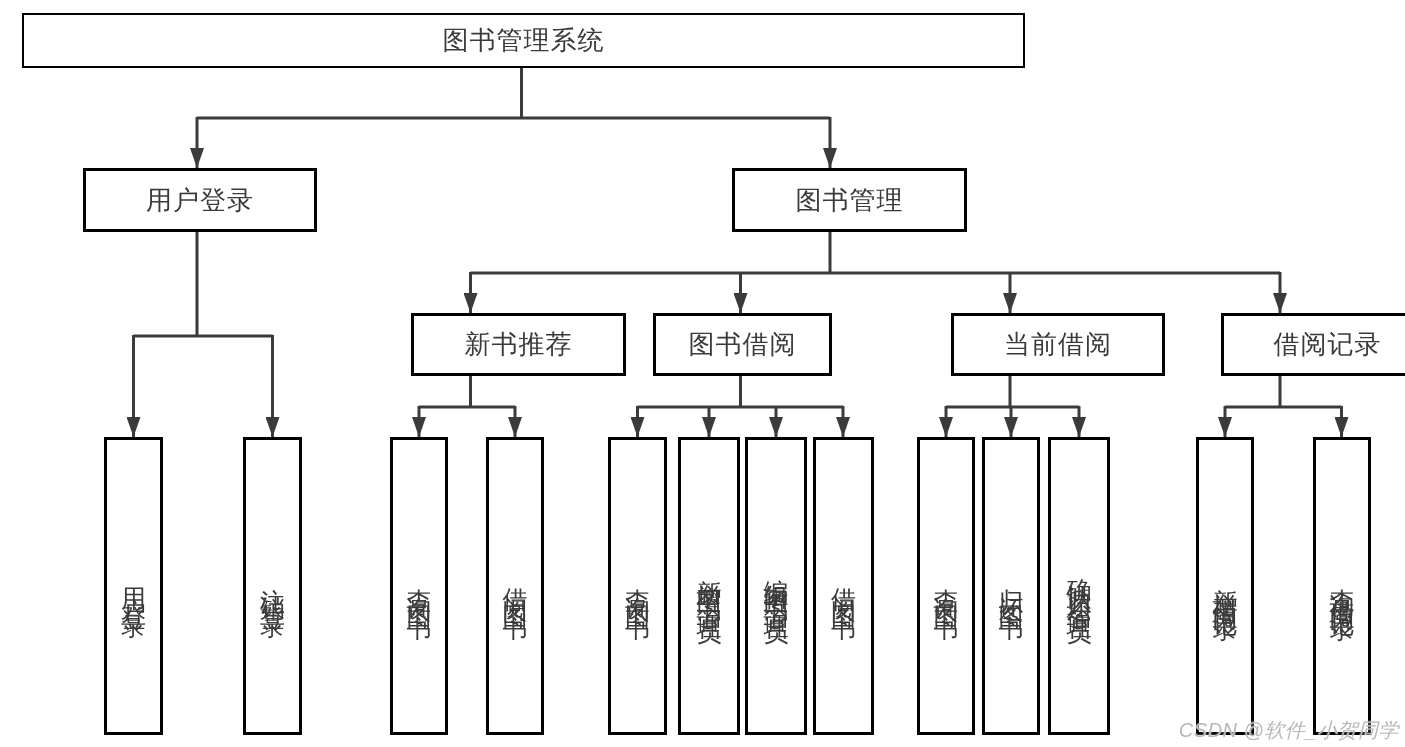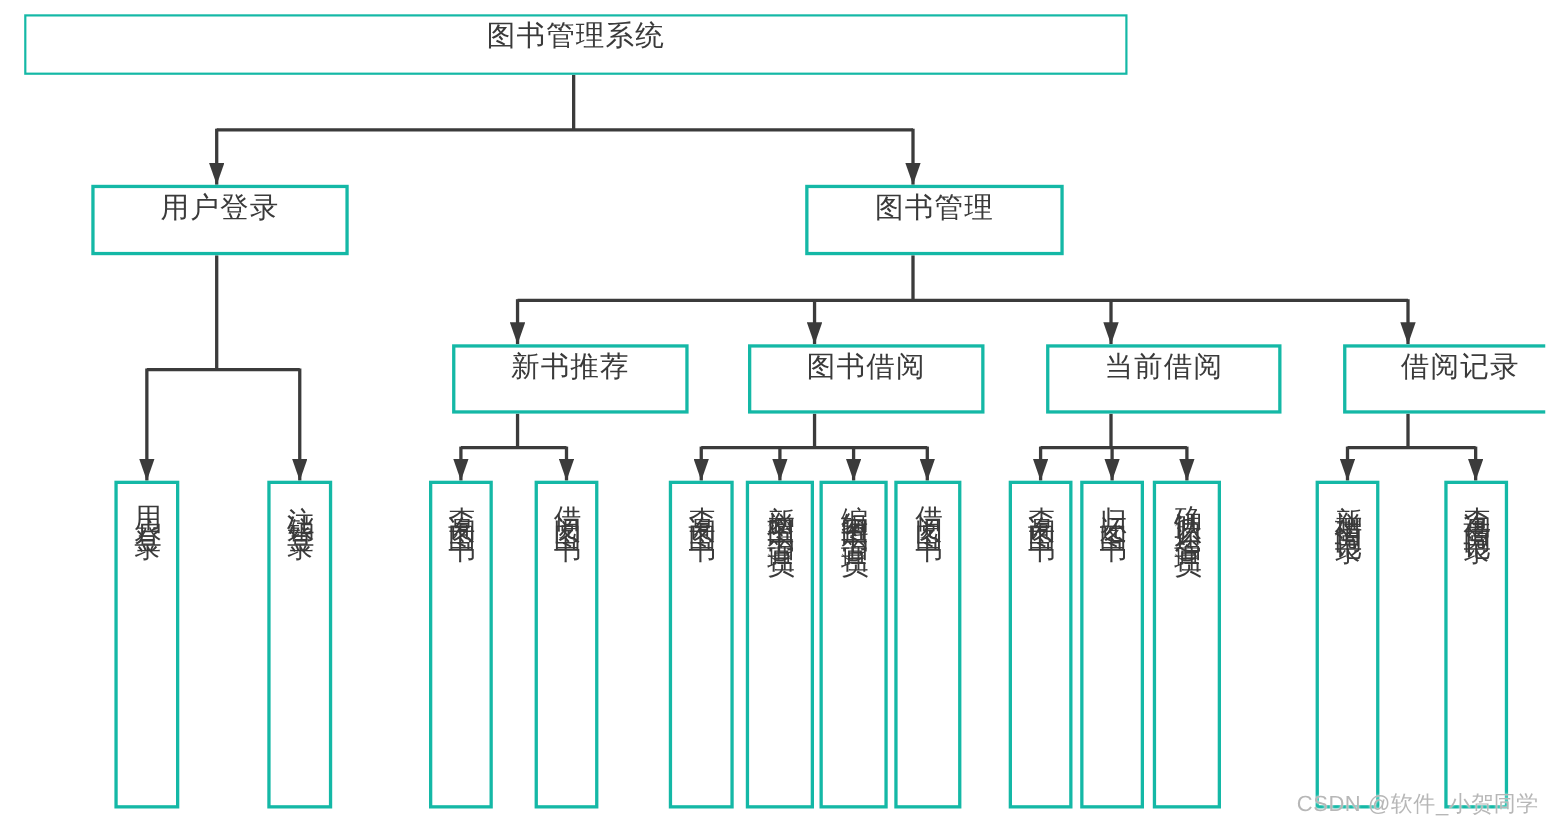--- a/index.html
+++ b/index.html
@@ -2,38 +2,38 @@
 <html><head>
 <meta charset="utf-8">
 <style>
   html,body{margin:0;padding:0;background:#fff;}
   #canvas{
     position:relative;width:1405px;height:747px;background:#fff;overflow:hidden;
     font-family:"Liberation Sans","DejaVu Sans",sans-serif;color:#333;
   }
   #wires{position:absolute;left:0;top:0;z-index:0;}
   .node{
-    position:absolute;box-sizing:border-box;border:3px solid #14b8a6;background:#fff;
-    display:flex;align-items:flex-start;justify-content:center;z-index:1;
+    position:absolute;box-sizing:border-box;border:3px solid #000000;background:#fff;
+    display:flex;align-items:center;justify-content:center;z-index:1;
     font-size:26px;color:#3a3a3a;letter-spacing:1px;white-space:nowrap;
   }
   .root{left:22px;top:13px;width:1003px;height:55px;border-width:2px;}
   .lvl2a{left:83px;top:168px;width:234px;height:64px;}
   .lvl2b{left:732px;top:168px;width:235px;height:64px;}
   .mid{top:313px;height:63px;margin-left:48px;}
   .leaf{top:437px;height:298px;}
   .vtext{
     writing-mode:vertical-rl;text-orientation:mixed;
     font-size:25px;color:#3a3a3a;letter-spacing:6px;line-height:1;
   }
   .v4 .vtext{letter-spacing:9px;}
   .watermark{
     position:absolute;right:6px;bottom:3px;z-index:2;
     font-size:20px;color:#b7b7b7;text-shadow:0 0 2px #ffffff;
-    white-space:nowrap;letter-spacing:0.5px;
+    white-space:nowrap;letter-spacing:0.5px;font-style:italic;
   }
 </style>
 </head>
 <body>
 
 <div id="canvas">
 
   <svg id="wires" width="1405" height="747" viewBox="0 0 1405 747">
     <defs>
       <marker id="arw" markerUnits="userSpaceOnUse" markerWidth="20" markerHeight="14" viewBox="0 -7 20 14" refX="20" refY="0" orient="auto">
@@ -84,21 +84,21 @@
   <div class="node lvl2a">
     <span>用户登录</span>
   </div>
   <div class="node lvl2b">
     <span>图书管理</span>
   </div>
 
   <div class="node mid" style="left:363px;width:215px">
     <span>新书推荐</span>
   </div>
-  <div class="node mid" style="left:632px;width:215px">
+  <div class="node mid" style="left:605px;width:179px">
     <span>图书借阅</span>
   </div>
   <div class="node mid" style="left:903px;width:214px">
     <span>当前借阅</span>
   </div>
   <div class="node mid" style="left:1173px;width:213px">
     <span>借阅记录</span>
   </div>
 
   <div class="node leaf v4" style="left:104px;width:59px">

